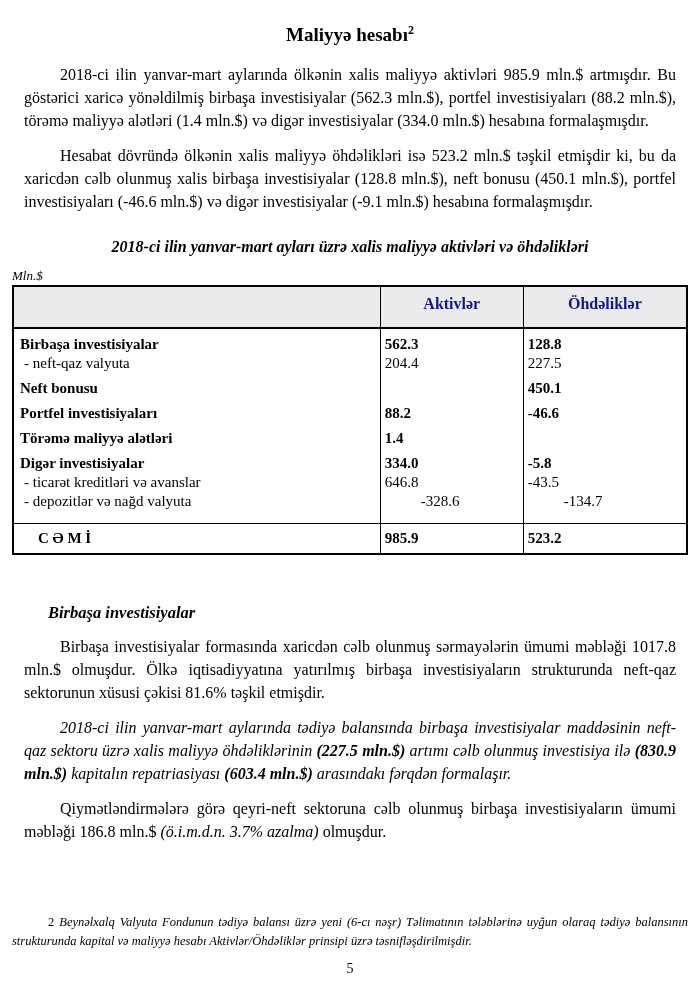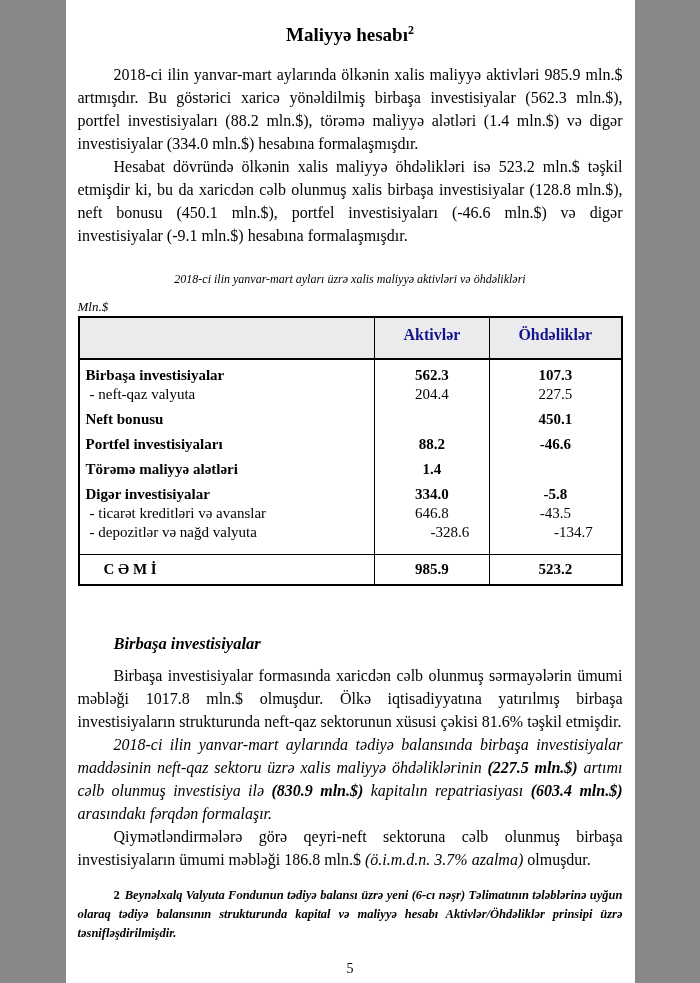--- a/index.html
+++ b/index.html
@@ -1,47 +1,47 @@
 <!DOCTYPE html>
 <html lang="az" style="--header-text: #14148C; --header-bg: #EBEBEE; --border: #000000;"><head>
 <meta charset="utf-8">
 <style>
   html,body { margin:0; padding:0; background:#888; }
   .page {
-    width:569px; height:983px; margin:0 auto; background:#ffffff;
+    width:700px; height:983px; margin:0 auto; background:#ffffff;
     font-family:"Liberation Serif","DejaVu Serif",serif; color:#000;
     position:relative; box-sizing:border-box; padding:18px 12px 0 12px;
     overflow:hidden;
   }
   .doc-title { text-align:center; font-size:19px; font-weight:bold; margin:0 0 16px 0; line-height:24px; }
   .doc-title sup { font-size:12px; }
-  .para { font-size:16px; line-height:23px; text-align:justify; text-indent:36px; margin:0; }
+  .para { font-size:16px; line-height:23px; text-align:justify; text-indent:36px; margin:12px; }
   .italic { font-style:italic; }
-  .table-caption { text-align:center; font-weight:normal; font-style:italic; font-size:12px; margin:25px 0 12px 0; }
+  .table-caption { text-align:center; font-weight:bold; font-style:italic; font-size:16px; margin:25px 0 12px 0; }
   .unit-label { text-align:left; font-style:italic; font-size:13px; margin:0 4px 1px 0; }
   table.fin { width:100%; border-collapse:collapse; border:2px solid var(--border,#000); table-layout:fixed; }
   .col-label { width:54.5%; } .col-assets { width:21.2%; } .col-liab { width:24.3%; }
   table.fin th:nth-child(2), table.fin td:nth-child(2) { border-left:1px solid var(--border,#000); border-right:1px solid var(--border,#000); }
   thead th {
     background:var(--header-bg,#EBEBEE); color:var(--header-text,#14148C);
     font-size:16px; font-weight:bold; height:34px; vertical-align:middle;
     padding:0 0 6px 0; border-bottom:2px solid var(--border,#000);
   }
   tbody td { font-size:15px; line-height:19px; padding:0 4px; vertical-align:top; }
   td.c-label { padding-left:6px; }
-  td.c-num { text-align:center; }
+  td.c-num { }
   tr.major td { font-weight:bold; padding-top:6px; }
   tr.sub td.c-label { padding-left:10px; }
   tr.last td { padding-bottom:12px;padding-left:40px; }
-  tfoot td { border-top:1.5px solid var(--border,#000); font-weight:bold; font-size:15px; height:29px; vertical-align:middle; padding:0 20px; }
+  tfoot td { border-top:1.5px solid var(--border,#000); font-weight:bold; font-size:15px; height:29px; vertical-align:middle; padding:0 4px; }
   tfoot td.c-label { padding-left:24px; }
   .section-heading { font-weight:bold; font-style:italic; font-size:16.5px; margin:48px 0 10px 36px; }
   .footnote {
-    position:absolute; left:12px; right:12px; bottom:40px;
-    font-size:12.5px; font-weight:bold; font-style:italic;
+    position:absolute; left:12px; right:12px; bottom:32px;
+    font-size:12.5px; font-weight:normal; font-style:italic;
     text-align:justify; line-height:19px; text-indent:36px;
   }
   .footnote .marker { font-style:normal; margin-right:5px; }
   .page-number { position:absolute; left:0; right:0; bottom:6px; text-align:center; font-size:14px; }
 </style>
 </head>
 <body>
 
 <div class="page">
 
@@ -63,21 +63,21 @@
       <tr>
         <th></th>
         <th>Aktivlər</th>
         <th>Öhdəliklər</th>
       </tr>
     </thead>
     <tbody>
         <tr class="major ">
           <td class="c-label">Birbaşa investisiyalar</td>
           <td class="c-num">562.3</td>
-          <td class="c-num">107.3</td>
+          <td class="c-num">128.8</td>
         </tr>
         <tr class="sub ">
           <td class="c-label">- neft-qaz valyuta</td>
           <td class="c-num">204.4</td>
           <td class="c-num">227.5</td>
         </tr>
         <tr class="major ">
           <td class="c-label">Neft bonusu</td>
           <td class="c-num"></td>
           <td class="c-num">450.1</td>

